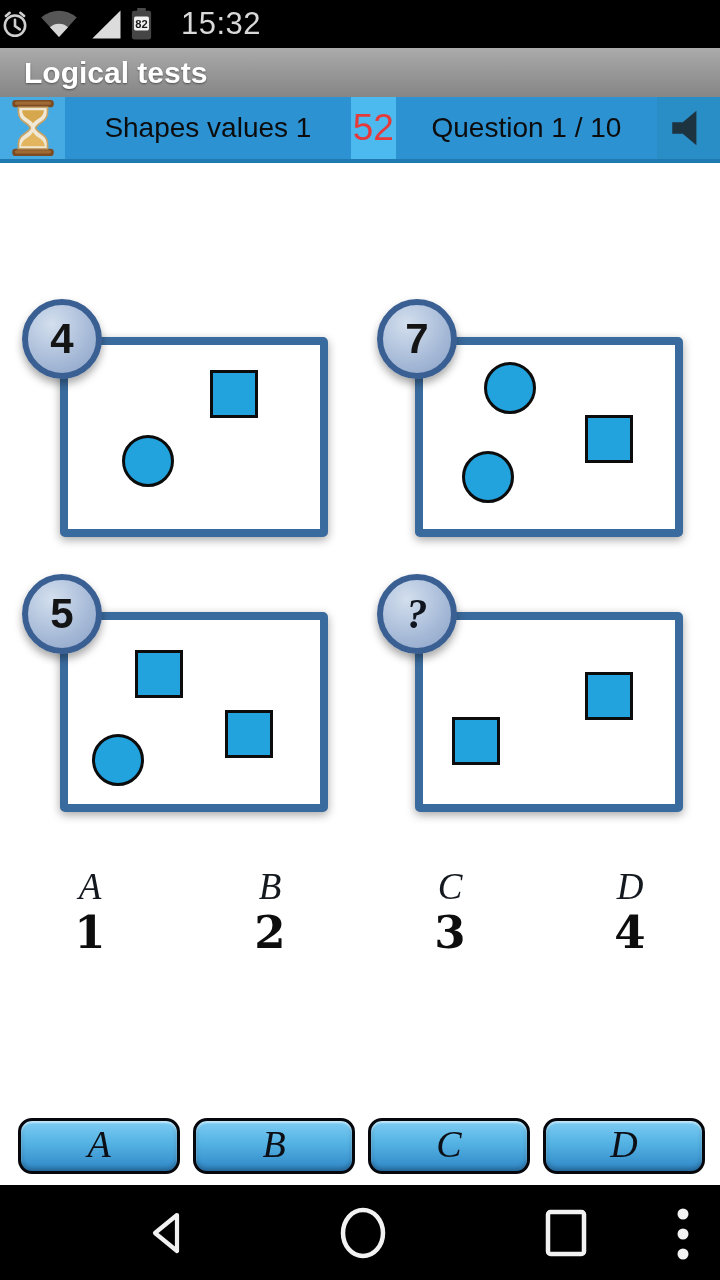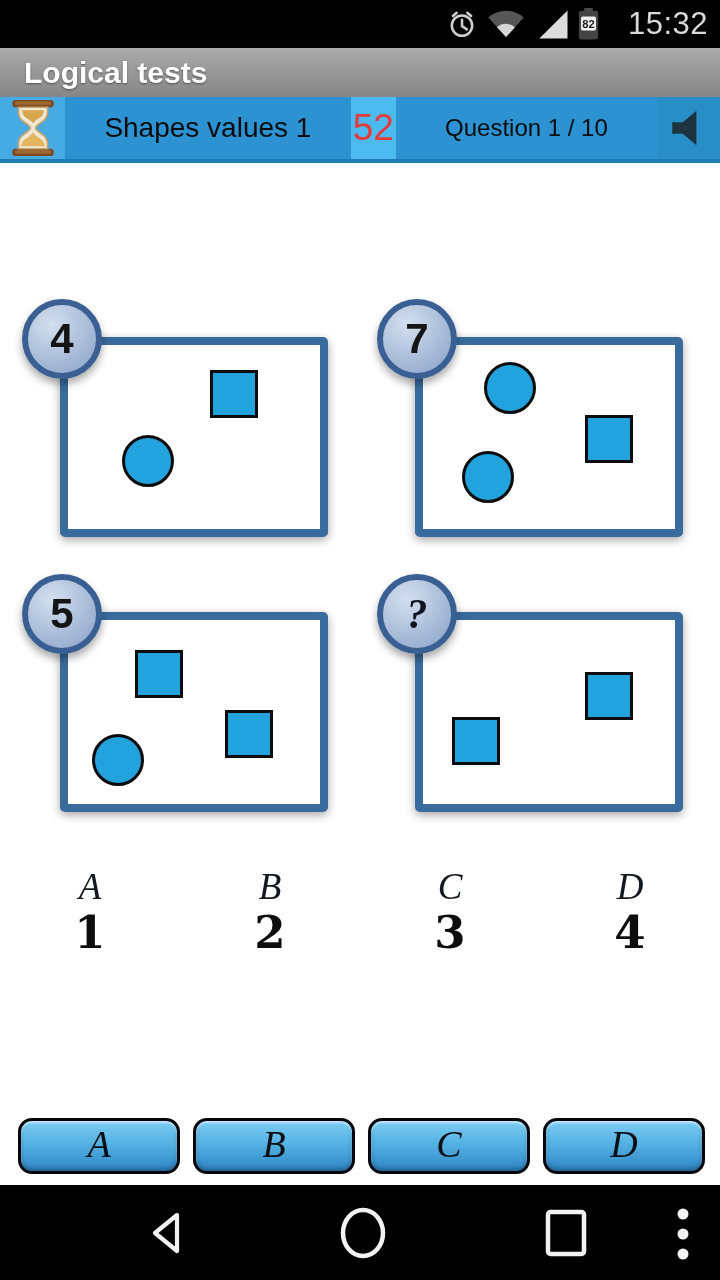--- a/index.html
+++ b/index.html
@@ -4,21 +4,21 @@
 <style>
   html,body{margin:0;padding:0;background:#222;}
   .screen{
     position:relative;width:720px;height:1280px;margin:0 auto;
     background:#ffffff;overflow:hidden;
     font-family:"Liberation Sans",sans-serif;
   }
   
   .status-bar{
     position:absolute;left:0;top:0;width:720px;height:48px;background:#000;
-    display:flex;align-items:center;justify-content:flex-end;gap:9px;
+    display:flex;align-items:center;justify-content:flex-start;gap:9px;
     padding-right:12px;box-sizing:border-box;
   }
   .status-time{color:#d9d9d9;font-size:31px;font-weight:500;letter-spacing:0.5px;margin-left:20px;}
   .status-icon{display:block;}
   
   .title-bar{
     position:absolute;left:0;top:48px;width:720px;height:49px;
     background:linear-gradient(#ababab,#9b9b9b 40%,#868686);
     display:flex;align-items:center;box-sizing:border-box;padding-left:24px;
   }
@@ -30,21 +30,21 @@
   .game-header{
     position:absolute;left:0;top:97px;width:720px;height:66px;
     display:flex;box-sizing:border-box;
     border-bottom:4px solid #1e7ab0;
     box-shadow:inset 0 6px 8px -5px rgba(0,0,0,.35);
   }
   .gh-sec{display:flex;align-items:center;justify-content:center;height:100%;box-sizing:border-box;}
   .gh-hourglass{width:66px;background:var(--hourglass-bg,#47abe3);}
   .gh-name{width:289px;background:var(--header-blue,#2d92d2);color:#0c0c0c;font-size:28px;}
   .gh-timer{width:46px;background:var(--timer-bg,#4cb9ef);color:var(--timer-text,#e63a3a);font-size:37px;}
-  .gh-question{width:264px;background:var(--header-blue,#2d92d2);color:#0c0c0c;font-size:24px;}
+  .gh-question{width:264px;background:var(--header-blue,#2d92d2);color:#0c0c0c;font-size:28px;}
   .gh-sound{width:64px;background:var(--sound-bg,#2a8ec6);cursor:pointer;}
   
   .card{
     position:absolute;width:268px;height:200px;background:#fff;box-sizing:border-box;
     border:8px solid var(--card-border,#3a6b9e);border-radius:5px;
     box-shadow:0 3px 10px rgba(0,0,0,.35);
   }
   .card-0{left:60px;top:337px}
   .card-1{left:415px;top:337px}
   .card-2{left:60px;top:612px}

